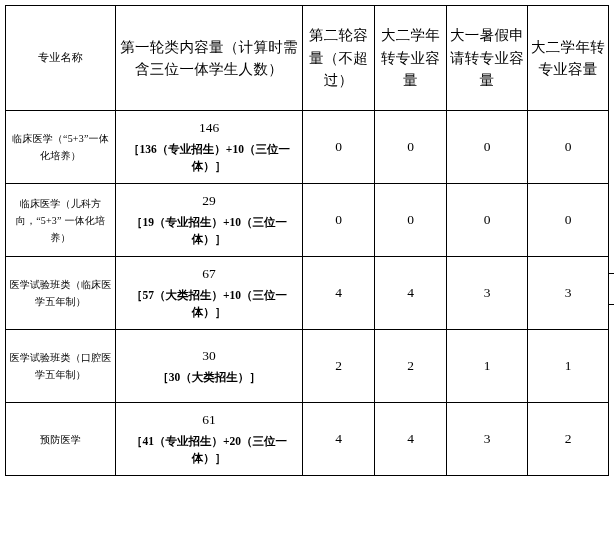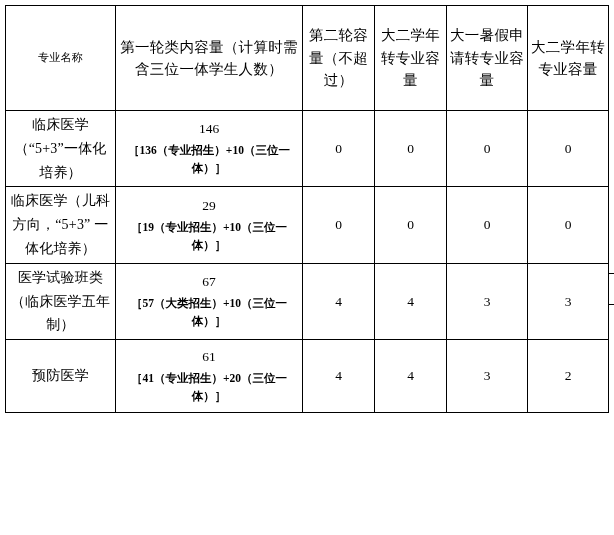--- a/index.html
+++ b/index.html
@@ -53,21 +53,21 @@
   thead td.head-name {
     font-size: 11px;
     text-align: center;
   }
   tbody td {
     height: 68px;
     font-size: 13.5px;
     line-height: 1.6;
   }
   td.major {
-    font-size: 14px;
+    font-size: 10px;
     line-height: 1.7;
     letter-spacing: 0.2px;
   }
   td.capacity {
     font-size: 13.5px;
     line-height: 1.55;
     margin-top: 35px;
   }
   td.capacity .total {
     display: block;
@@ -144,20 +144,31 @@
         <td class="capacity">
           <span class="total">67</span>
           <span class="breakdown">［57（大类招生）+10（三位一体）］</span>
         </td>
         <td class="num">4</td>
         <td class="num">4</td>
         <td class="num">3</td>
         <td class="num">3</td>
       </tr>
       <tr>
+        <td class="major">医学试验班类（口腔医学五年制）</td>
+        <td class="capacity">
+          <span class="total">30</span>
+          <span class="breakdown">［30（大类招生）］</span>
+        </td>
+        <td class="num">2</td>
+        <td class="num">2</td>
+        <td class="num">1</td>
+        <td class="num">1</td>
+      </tr>
+      <tr>
         <td class="major">预防医学</td>
         <td class="capacity">
           <span class="total">61</span>
           <span class="breakdown">［41（专业招生）+20（三位一体）］</span>
         </td>
         <td class="num">4</td>
         <td class="num">4</td>
         <td class="num">3</td>
         <td class="num">2</td>
       </tr>

